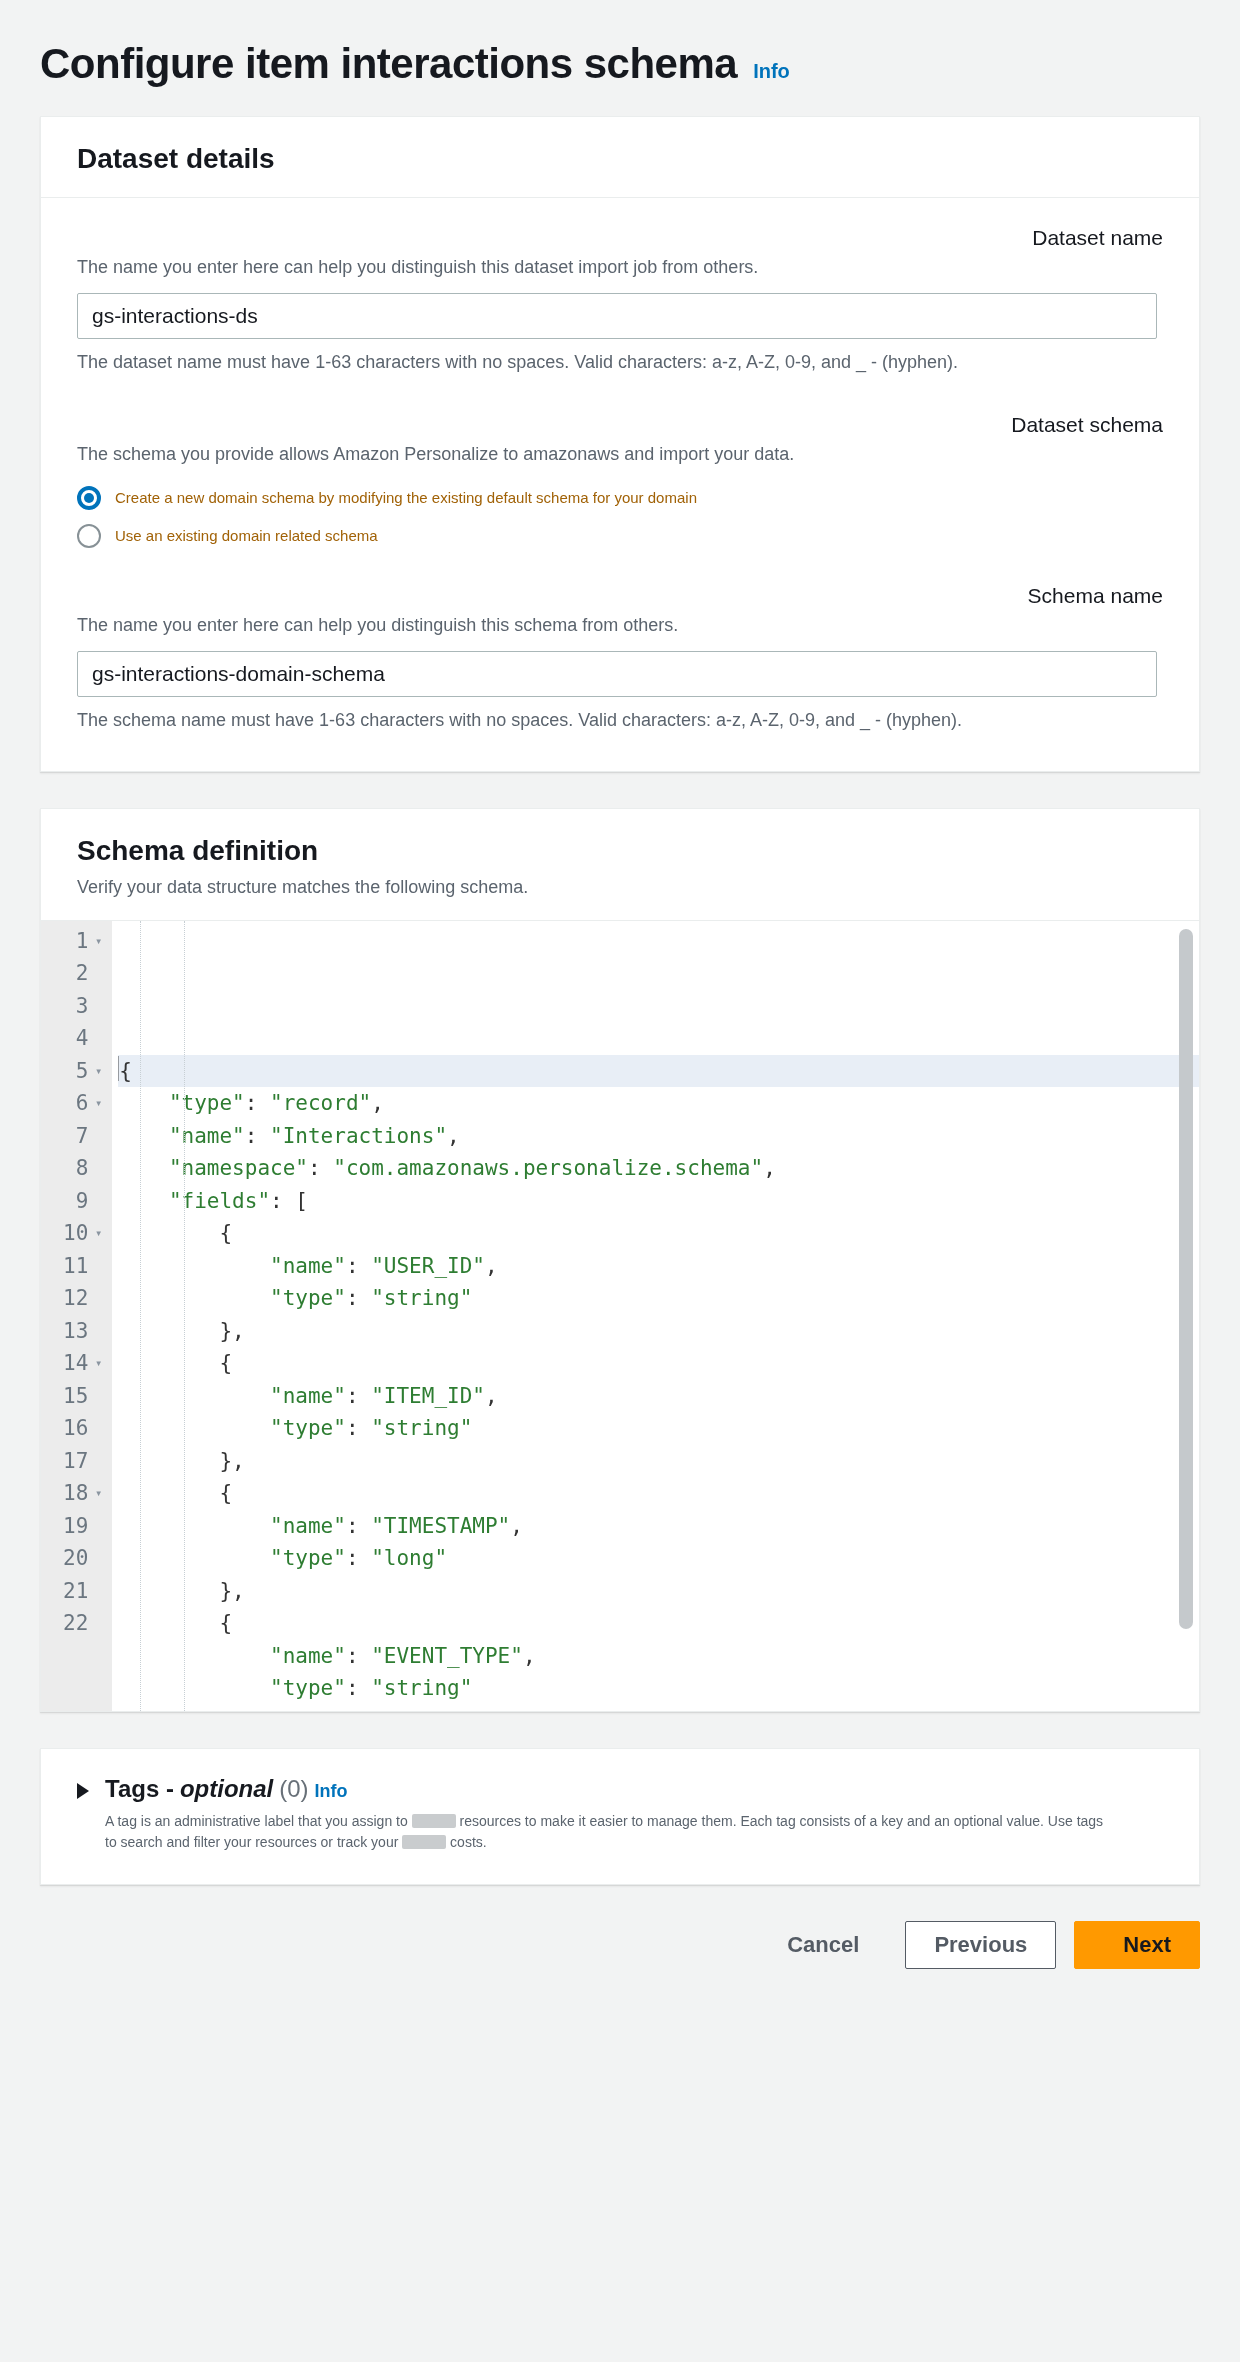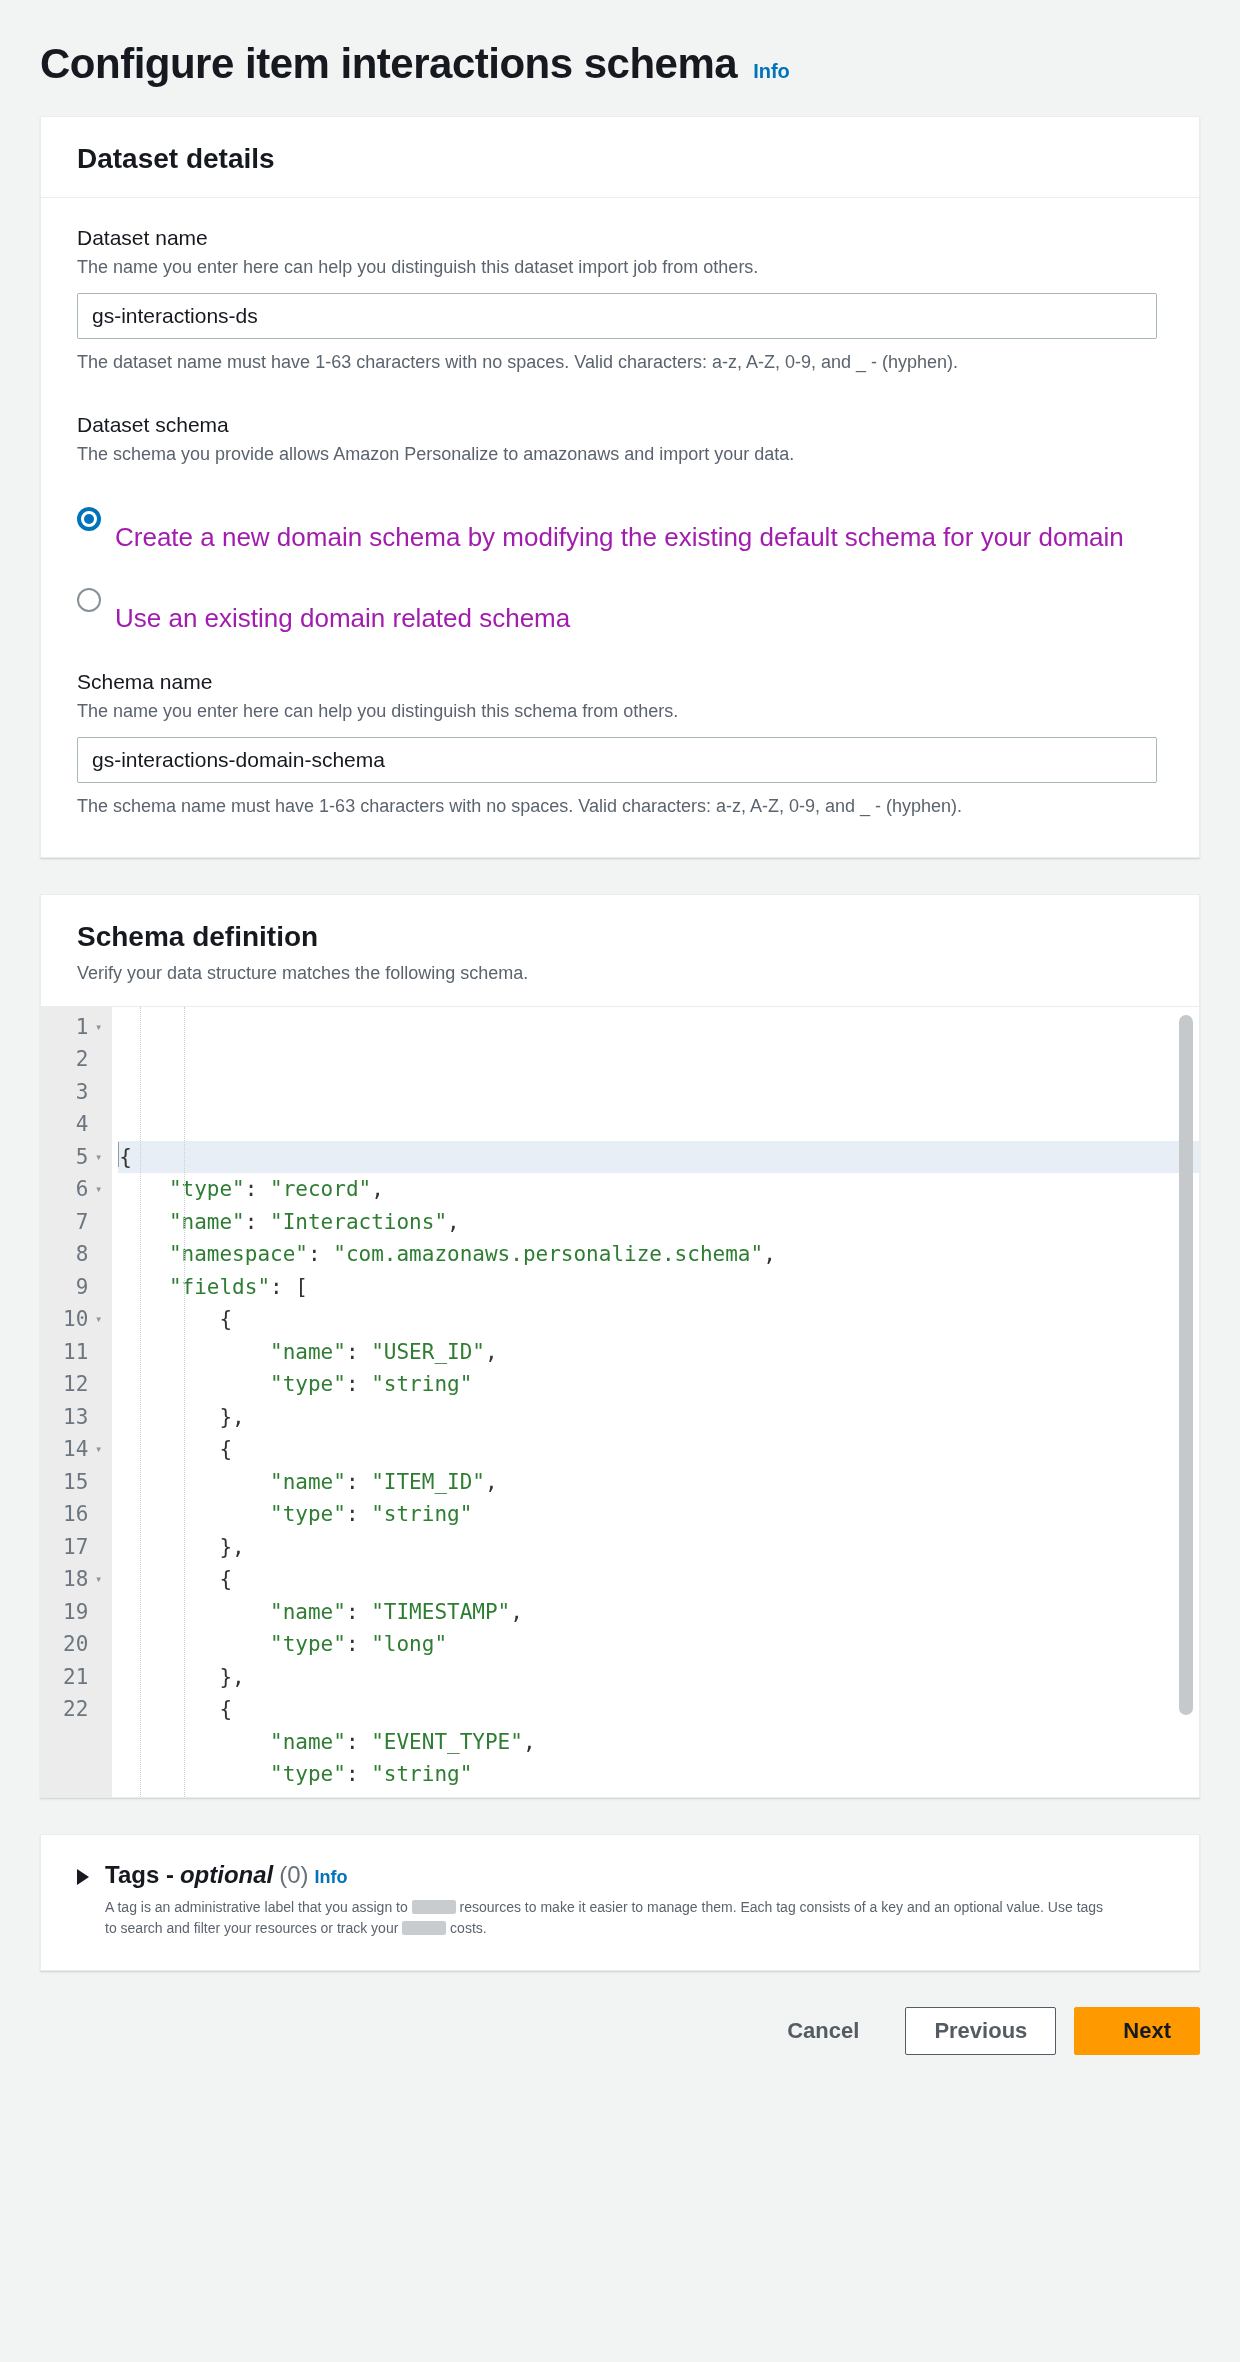--- a/index.html
+++ b/index.html
@@ -54,20 +54,21 @@
     margin: 10px 0 0 0;
   }
   .panel-body {
     padding: 28px 36px 36px 36px;
   }
   .field-label {
     font-size: 21px;
     font-weight: 400;
     margin: 0 0 4px 0;
     color: #16191f;
+    text-align: right;
   }
   .field-desc {
     font-size: 18px;
     color: #5b646e;
     margin: 0 0 12px 0;
     line-height: 1.5;
   }
   .field-constraint {
     font-size: 18px;
     color: #5b646e;
@@ -109,23 +110,22 @@
     border-color: #0073bb;
     border-width: 4px;
   }
   .radio-inner {
     width: 10px;
     height: 10px;
     border-radius: 50%;
     background: #0073bb;
   }
   .radio-label {
-    font-size: 26px;
-    color: #a21caf;
-    margin-top: 36px;
+    font-size: 15px;
+    color: #a16207;
   }
 
   
   .editor-wrap {
     position: relative;
     background: #fff;
     display: flex;
     font-family: ui-monospace, "SF Mono", Menlo, Consolas, monospace;
     font-size: 21px;
     line-height: 1.55;

